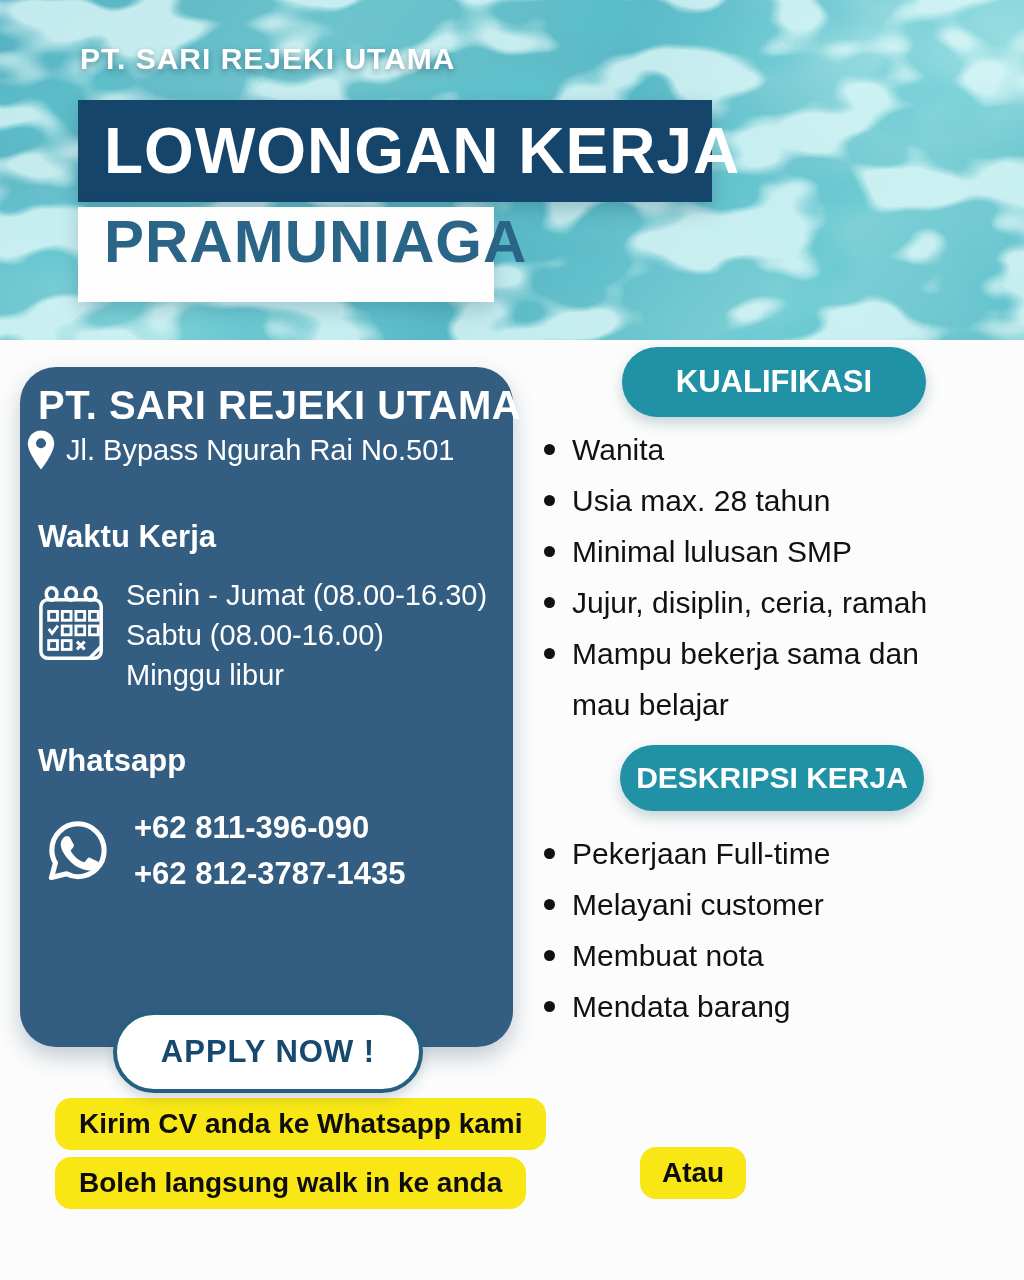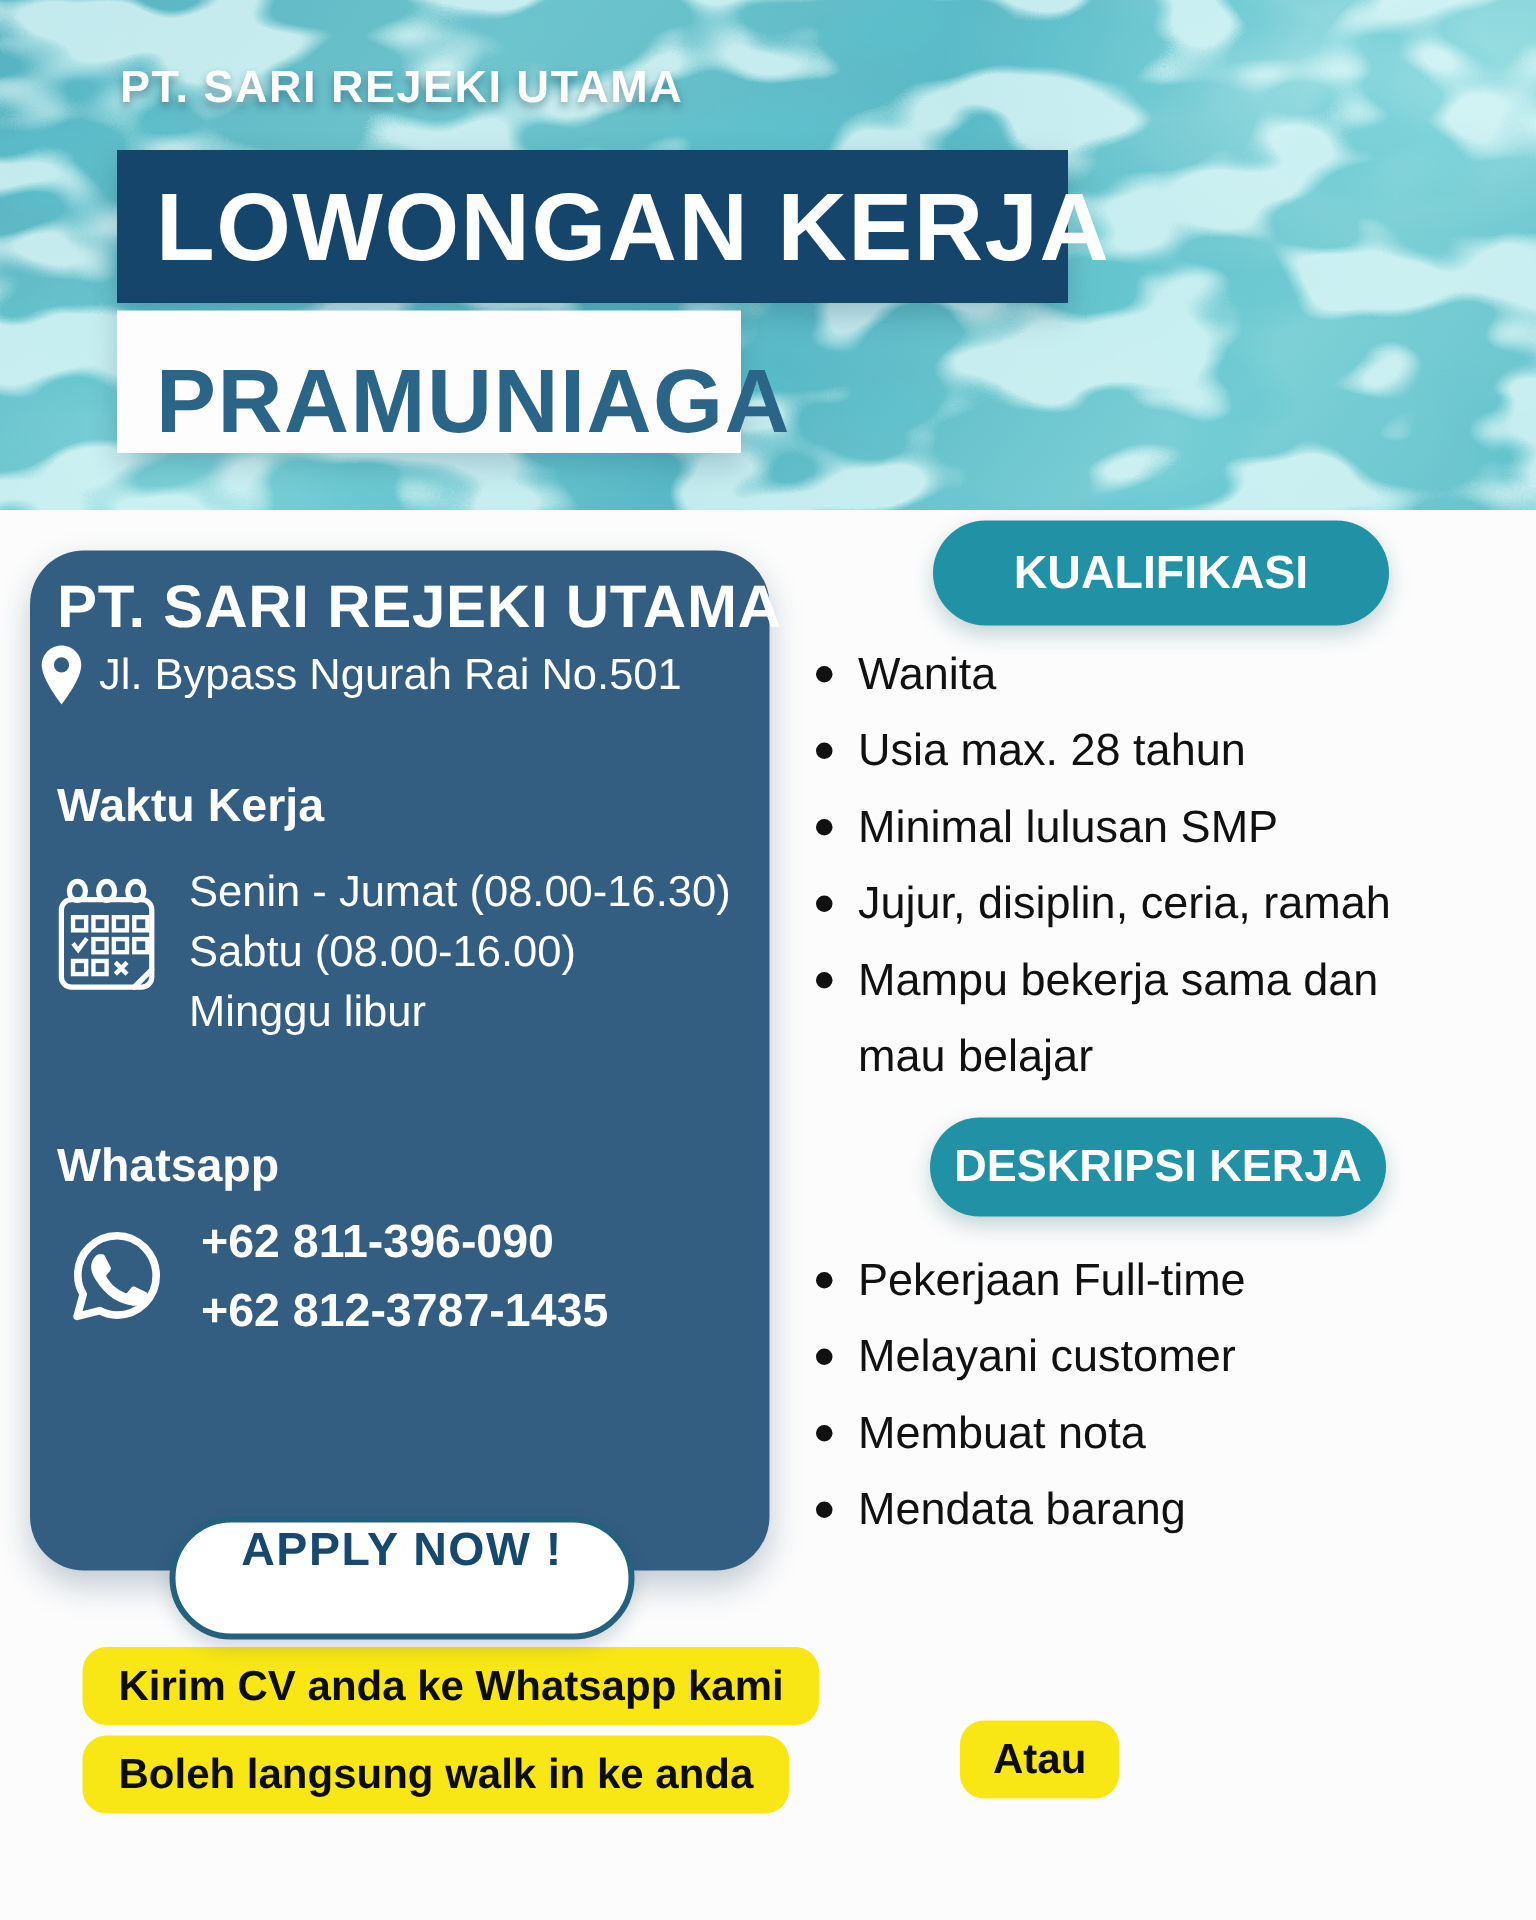--- a/index.html
+++ b/index.html
@@ -28,21 +28,21 @@
     position:absolute;left:78px;top:100px;width:634px;height:102px;
     background:#16456b;display:flex;align-items:center;
     box-shadow:0 8px 18px rgba(10,50,80,.25);
   }
   .band-navy span{
     color:#fff;font-size:64px;font-weight:bold;letter-spacing:1px;
     padding-left:26px;white-space:nowrap;
   }
   .band-white{
     position:absolute;left:78px;top:207px;width:416px;height:95px;
-    background:#fdfdfd;display:flex;align-items:flex-end;
+    background:#fdfdfd;display:flex;align-items:flex-start;
     box-shadow:0 8px 18px rgba(10,50,80,.20);
   }
   .band-white span{
     color:#2a6486;font-size:60px;font-weight:bold;letter-spacing:1px;
     padding-left:26px;white-space:nowrap;
   }
 
   
   .info-card{
     position:absolute;left:20px;top:367px;width:493px;height:680px;
@@ -54,21 +54,21 @@
     position:absolute;left:18px;top:16px;width:460px;
     font-size:40px;font-weight:bold;letter-spacing:.5px;white-space:nowrap;
   }
   .addr-row{position:absolute;left:4px;top:62px;display:flex;align-items:center;}
   .addr-row .txt{font-size:29px;font-weight:400;margin-left:8px;white-space:nowrap;}
   .sec-head{position:absolute;left:18px;font-size:31px;font-weight:bold;}
   .waktu-head{top:152px;}
   .sched-row{position:absolute;left:18px;top:208px;display:flex;}
   .sched-icon{margin-top:10px;}
   .sched-lines{margin-left:18px;font-size:29px;font-weight:400;line-height:40px;}
-  .wa-head{top:392px;}
+  .wa-head{top:376px;}
   .phone-row{position:absolute;left:24px;top:438px;display:flex;align-items:center;}
   .phone-nums{margin-left:22px;font-size:31px;font-weight:bold;line-height:46px;}
 
   
   .pill{
     position:absolute;background:#2191a5;border-radius:38px;
     display:flex;align-items:center;justify-content:center;
     color:#fff;font-weight:bold;box-shadow:0 6px 14px rgba(20,90,105,.25);
   }
   .pill-kualifikasi{left:622px;top:347px;width:304px;height:70px;font-size:31px;}
@@ -85,21 +85,21 @@
     content:"";position:absolute;left:2px;top:20px;width:11px;height:11px;
     border-radius:50%;background:#111;
   }
   .blist-kualifikasi{top:424px;}
   .blist-deskripsi{top:828px;}
 
   
   .apply-btn{
     position:absolute;left:113px;top:1011px;width:302px;height:74px;
     background:#fff;border:4px solid #25607e;border-radius:45px;
-    display:flex;align-items:flex-start;justify-content:center;
+    display:flex;align-items:center;justify-content:center;
     color:#17486d;font-size:31px;font-weight:bold;letter-spacing:1px;
     box-shadow:0 6px 12px rgba(20,60,90,.18);z-index:5;cursor:pointer;
   }
 
   
   .ypill{
     position:absolute;background:#f8e715;border-radius:16px;
     display:flex;align-items:center;
     color:#0d0d0d;font-size:28px;font-weight:bold;white-space:nowrap;
   }

